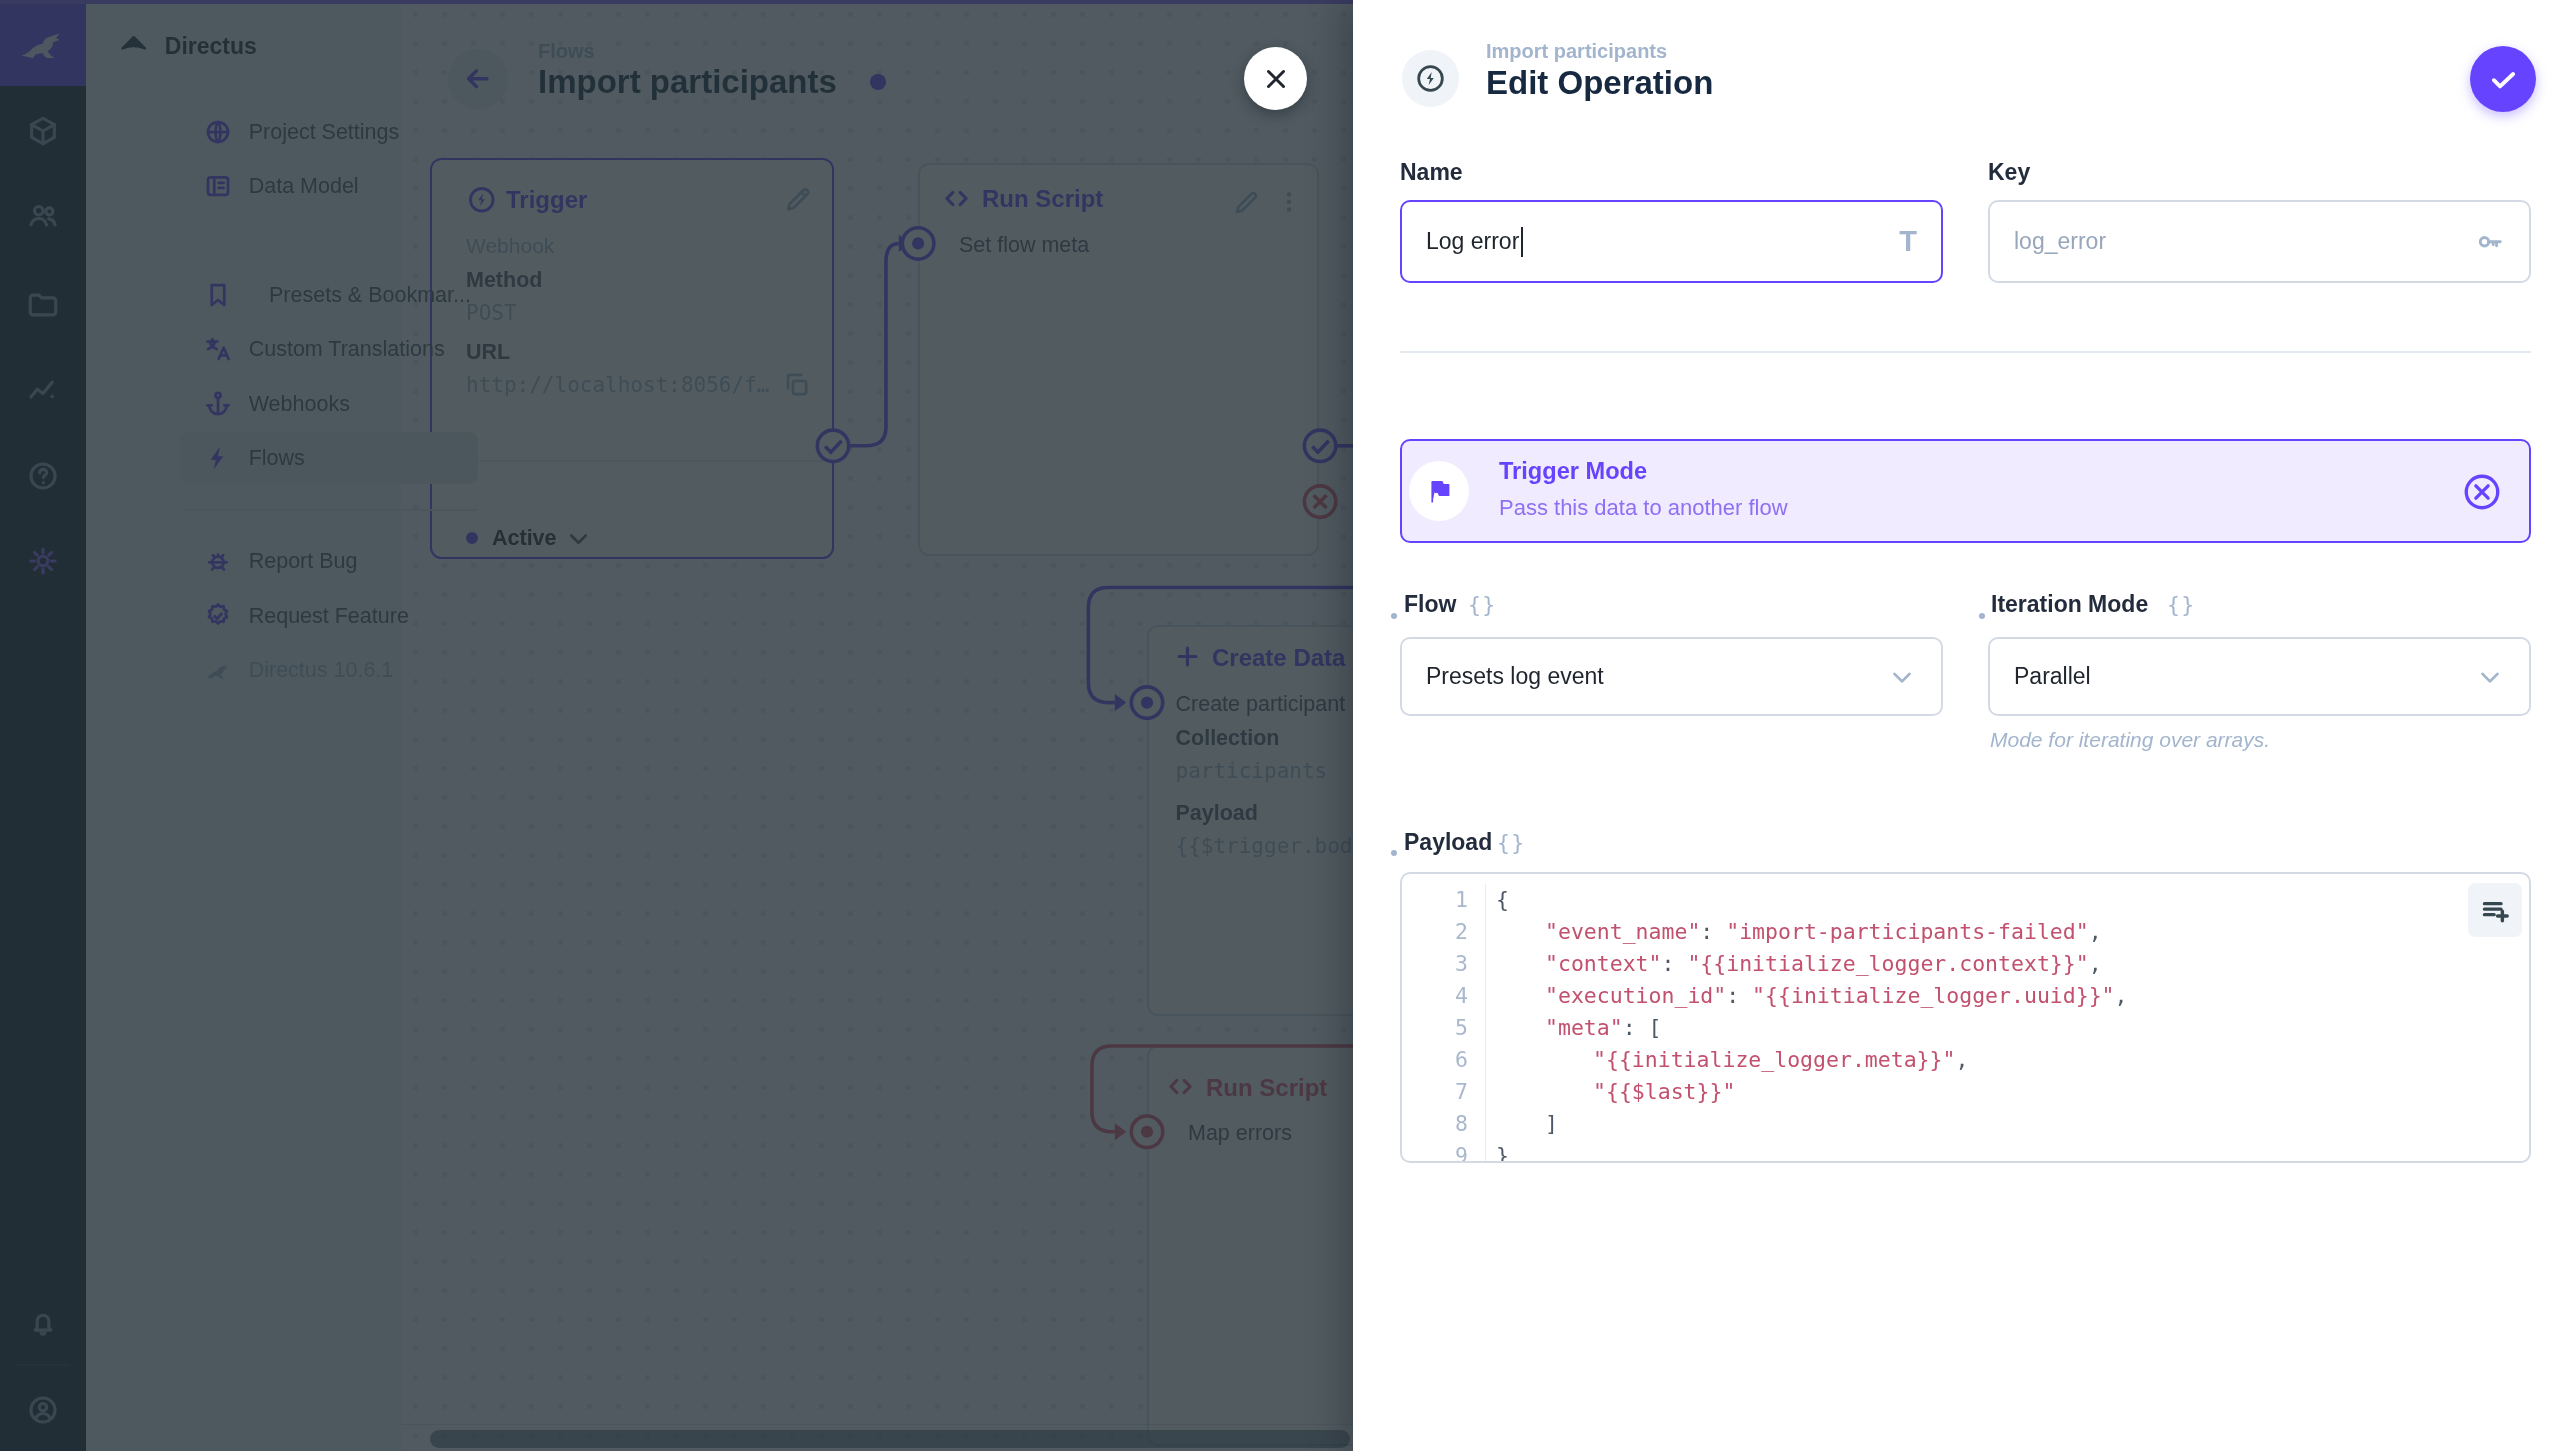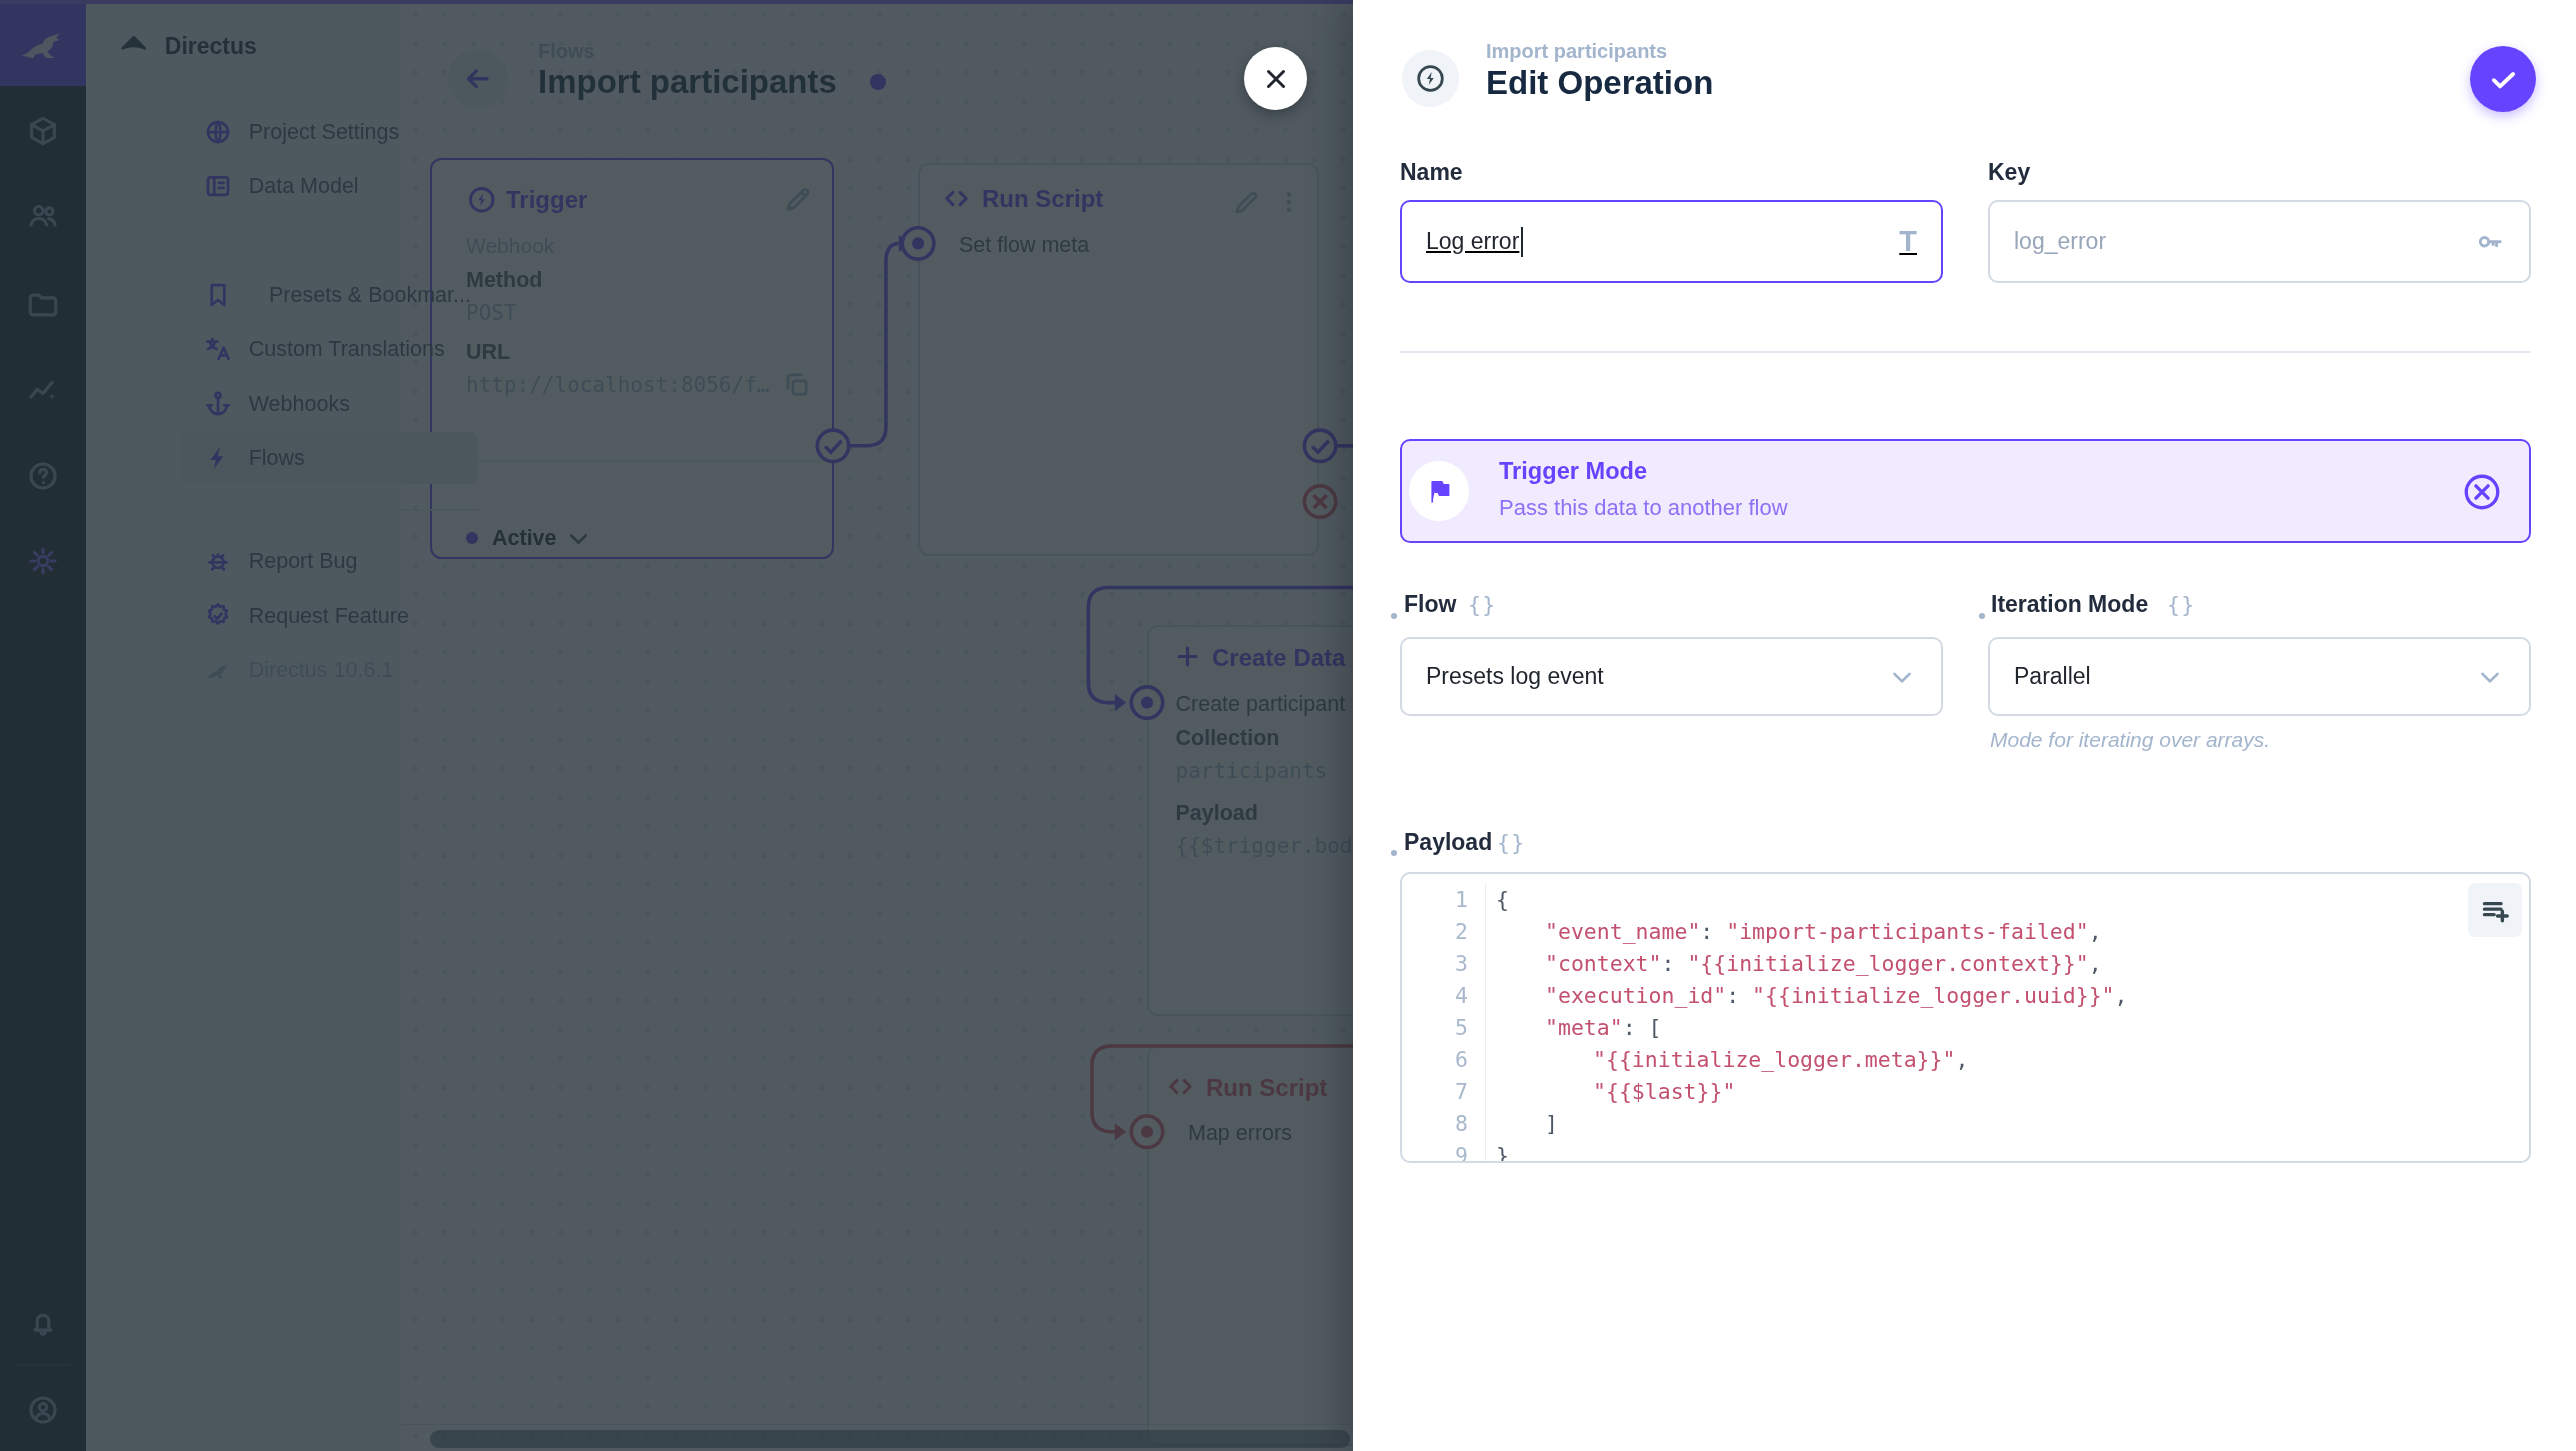--- a/index.html
+++ b/index.html
@@ -385,21 +385,21 @@
     <span>
         <svg class="ico" width="33" height="33" viewBox="0 0 24 24" style="stroke-width:2.8">
           <path d="M5 12.5l4.5 4.5L19 8"></path>
         </svg>
       </span>
   </div>
 
   <div class="abs" style="left:0;top:0;width:2576px;height:1451px;z-index:56;pointer-events:none;">
 
     <span class="abs f-lbl" style="left:1400px;top:159px;">Name</span>
-    <div class="field focus" style="left:1400px;top:200px;width:543px;text-decoration:underline;">
+    <div class="field focus" style="left:1400px;top:200px;width:543px;">
       <span class="f-val">Log error</span>
         <span class="caret"></span>
       <span class="f-right" style="font-size:29px;font-weight:600;">T</span>
     </div>
 
     <span class="abs f-lbl" style="left:1988px;top:159px;">Key</span>
     <div class="field" style="left:1988px;top:200px;width:543px;">
       <span class="f-val dim">log_error</span>
       <span class="f-right">
           <svg class="ico" width="31.5" height="31.5" viewBox="0 0 24 24">

